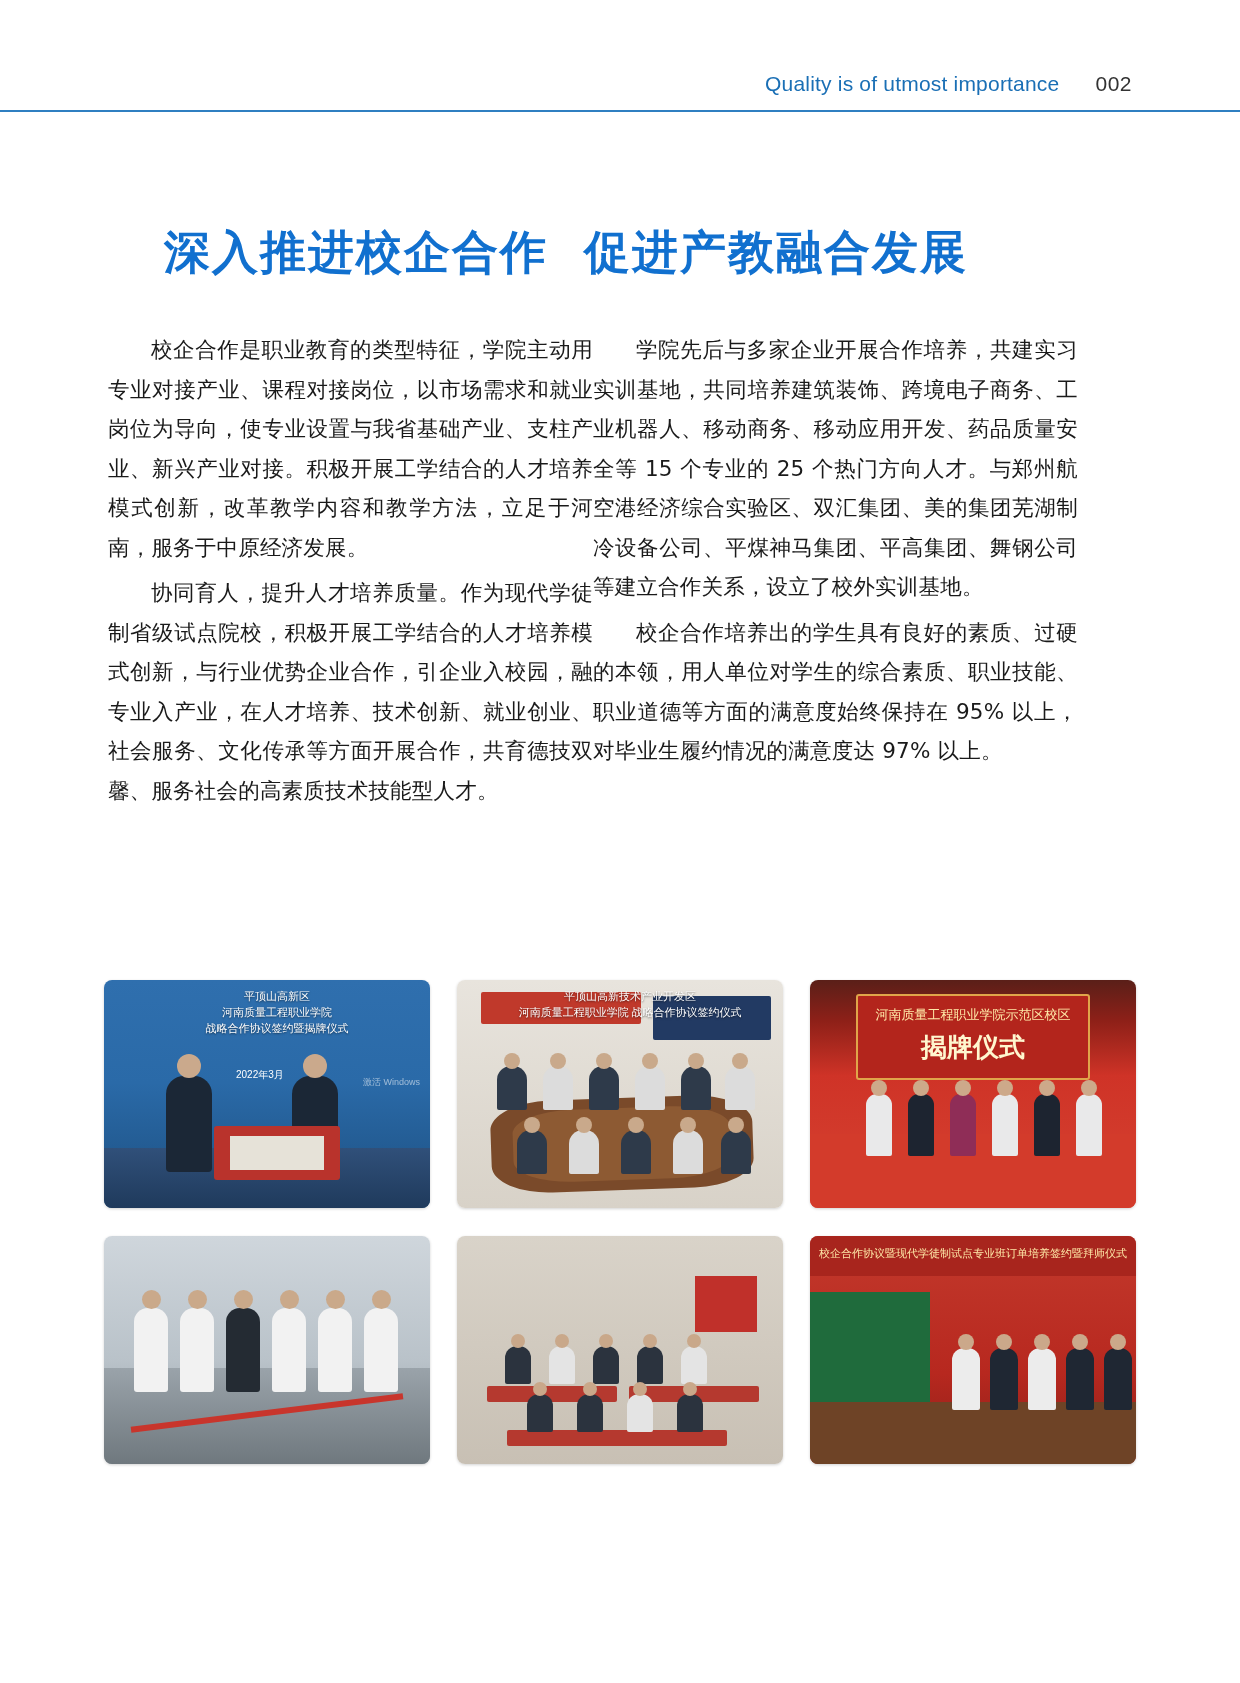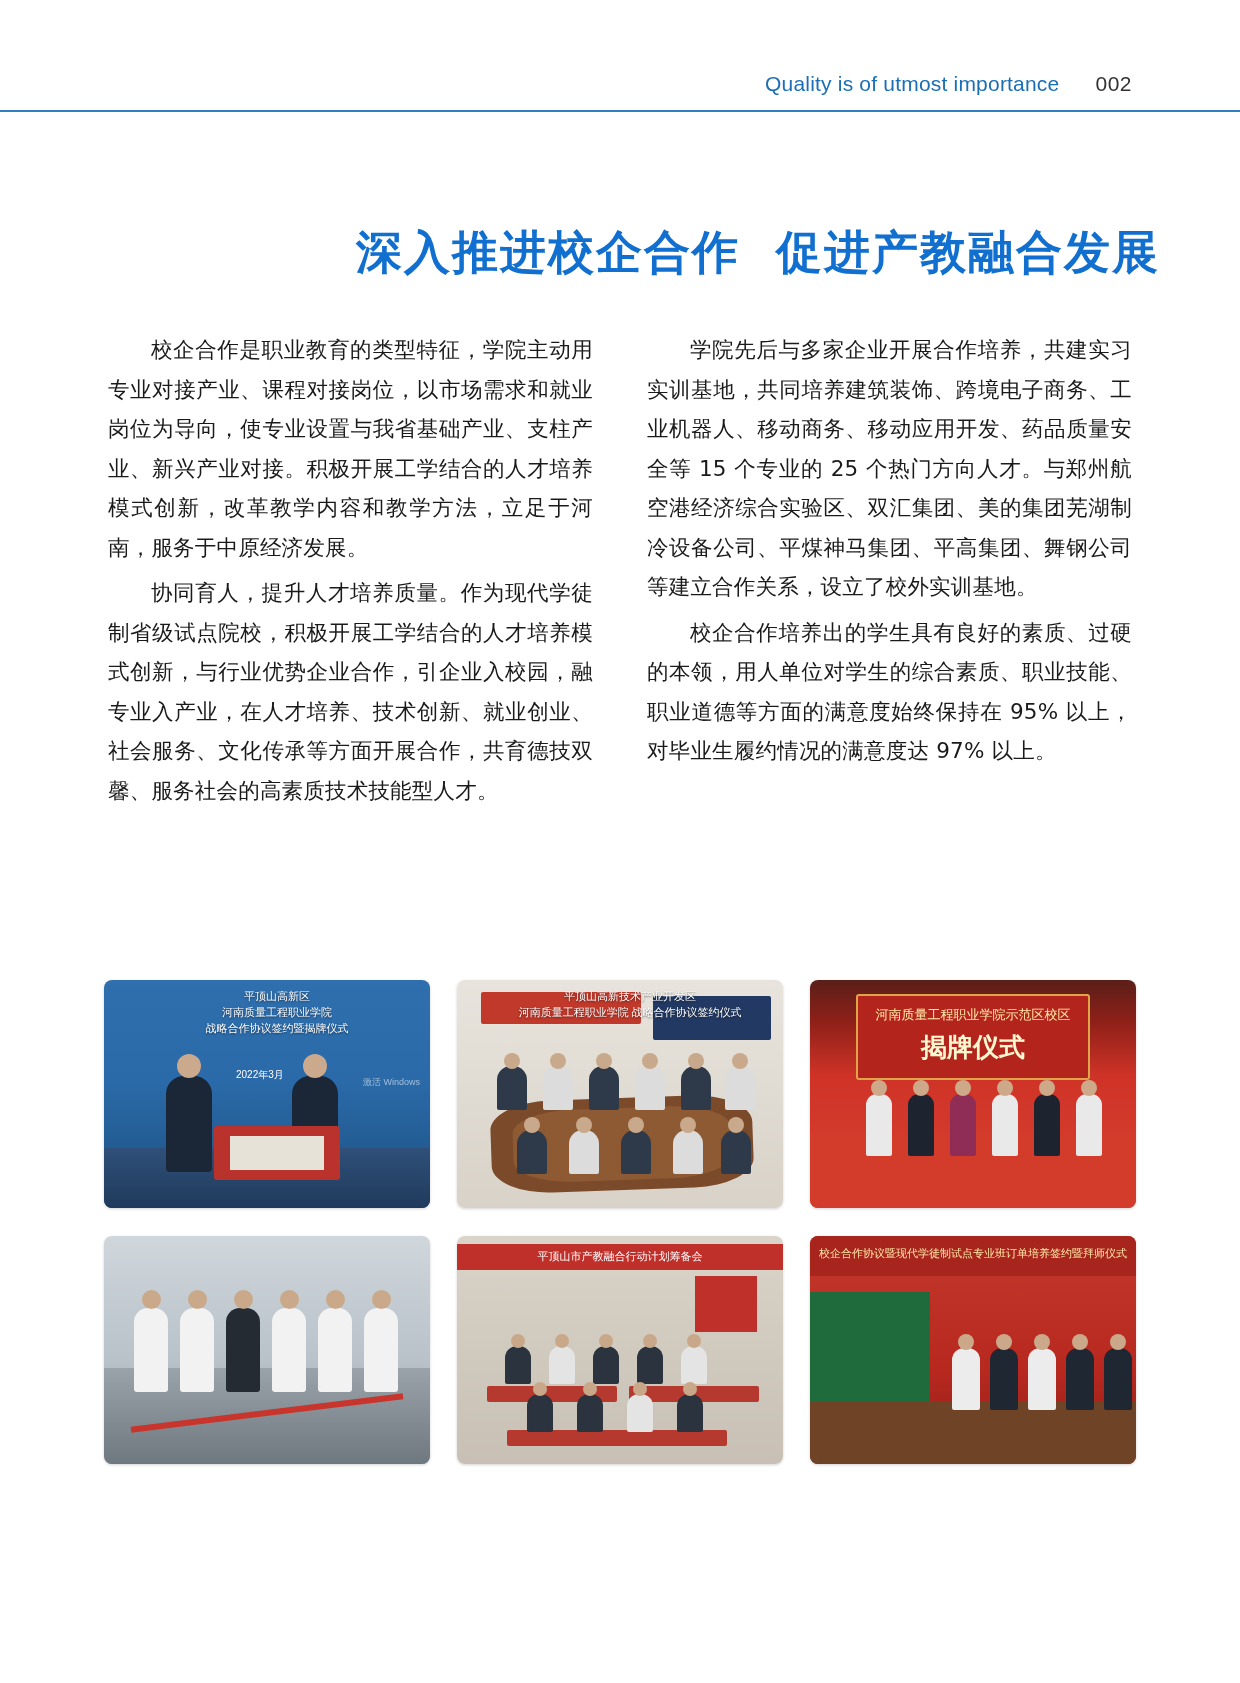--- a/index.html
+++ b/index.html
@@ -50,38 +50,36 @@
     height: 2px;
     background: #2f7fc1;
   }
 
   
   .article-title {
     position: absolute;
     top: 222px;
     left: 0;
     width: 1132px;
-    text-align: right;
+    text-align: center;
     font-family: "DejaVu Sans", sans-serif;
     font-weight: bold;
     font-size: 46px;
     color: #1170cf;
     letter-spacing: 2px;
     white-space: pre;
-    padding-left: 28px;
   }
 
   
   .columns {
     position: absolute;
     top: 330px;
     left: 108px;
     width: 1024px;
     display: flex;
-    gap: 54px;
   }
   .col {
     width: 485px;
   }
   .col p {
     margin: 0 0 6px 0;
     font-family: "DejaVu Sans", sans-serif;
     font-size: 21.5px;
     line-height: 39.5px;
     color: #1a1a1a;
@@ -431,23 +429,20 @@
     <div class="rail"></div>
     <div class="fig" style="left:30px"></div>
     <div class="fig" style="left:76px"></div>
     <div class="fig dark" style="left:122px"></div>
     <div class="fig" style="left:168px"></div>
     <div class="fig" style="left:214px"></div>
     <div class="fig" style="left:260px"></div>
   </div>
 
   <div class="photo p5">
-    <div class="banner">
-      <span>平顶山市产教融合行动计划筹备会</span>
-    </div>
     <div class="flag"></div>
     <div class="desk" style="left:30px; top:150px; width:130px;"></div>
     <div class="desk" style="left:172px; top:150px; width:130px;"></div>
     <div class="desk" style="left:50px; top:194px; width:220px;"></div>
     <div class="person" style="left:48px; top:110px"></div>
     <div class="person w" style="left:92px; top:110px"></div>
     <div class="person" style="left:136px; top:110px"></div>
     <div class="person" style="left:180px; top:110px"></div>
     <div class="person w" style="left:224px; top:110px"></div>
     <div class="person" style="left:70px; top:158px"></div>

